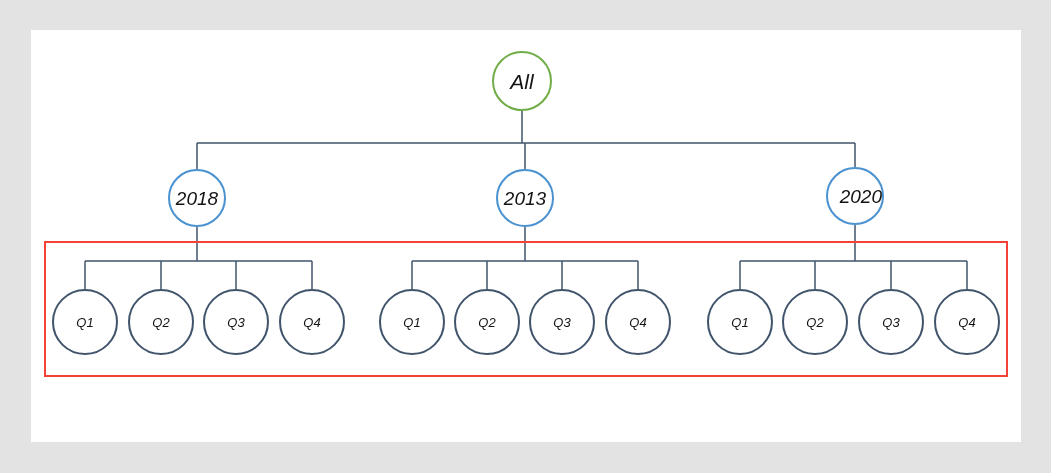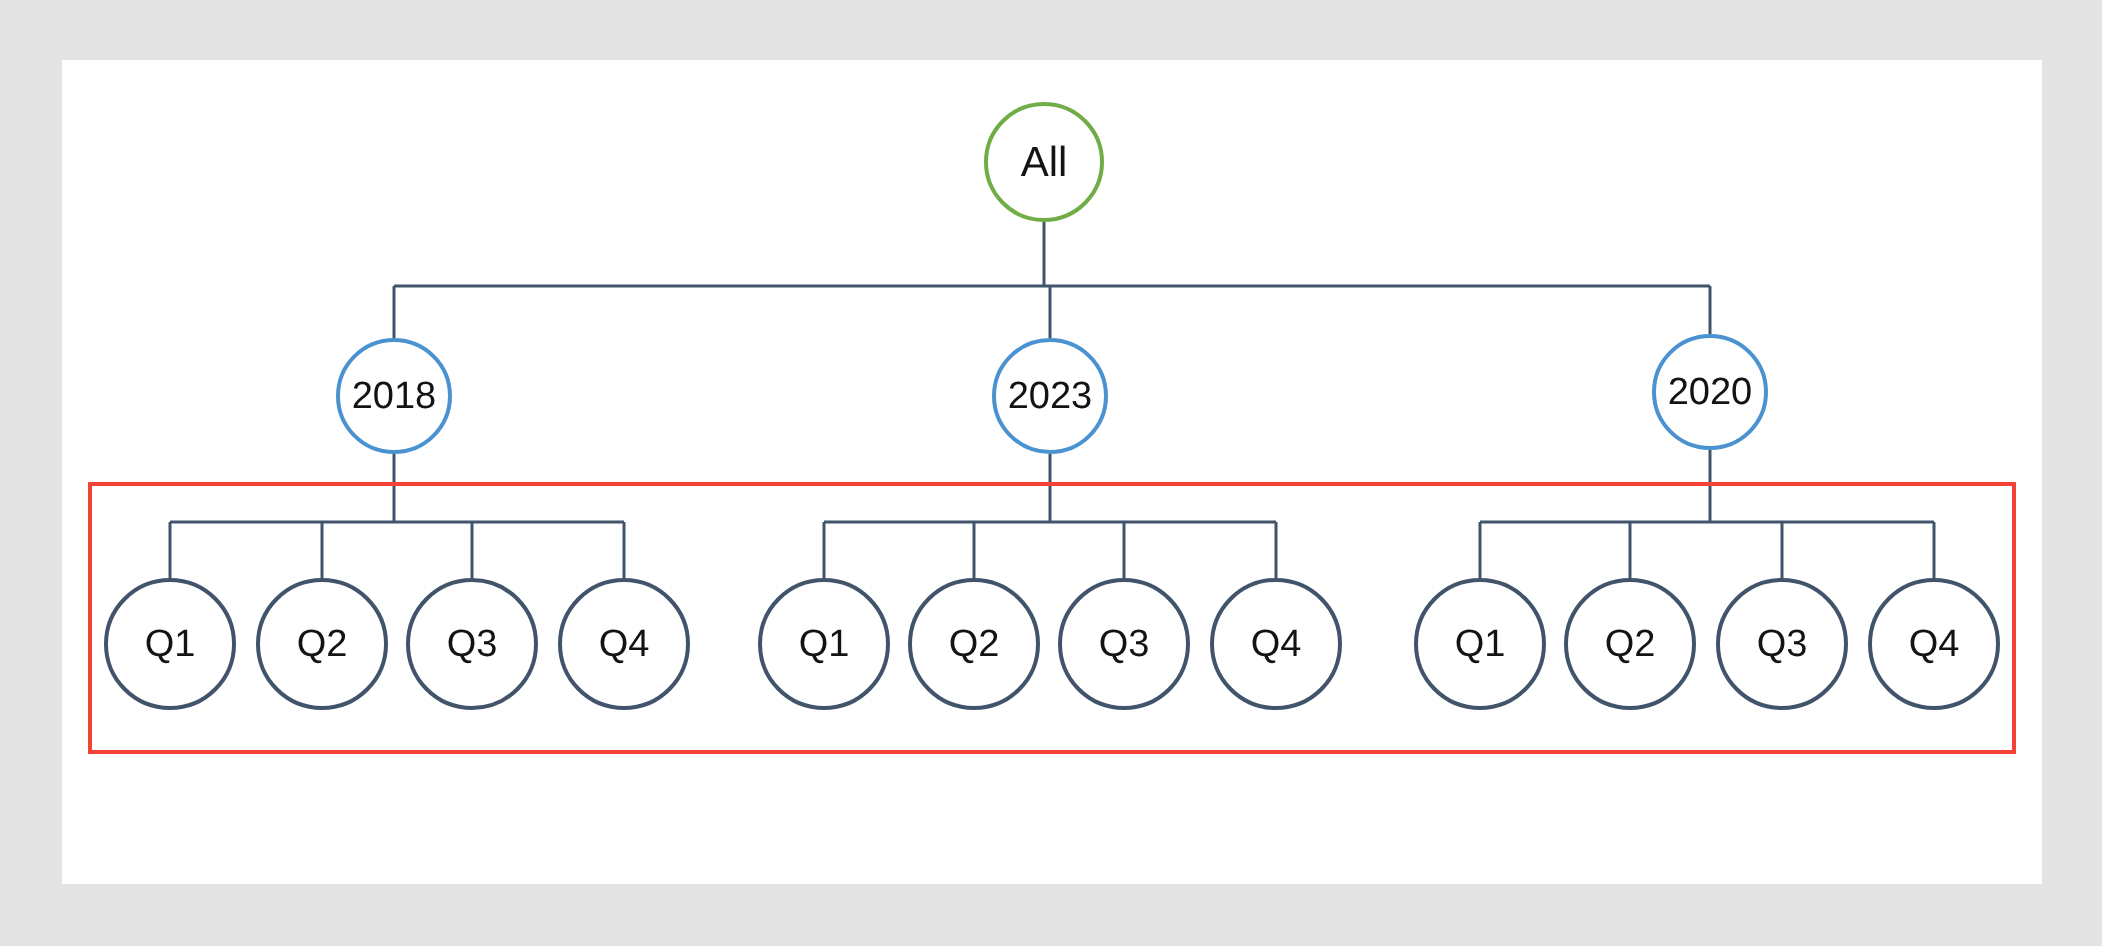--- a/index.html
+++ b/index.html
@@ -45,32 +45,33 @@
     align-items: center;
     justify-content: center;
     text-align: center;
     color: #131313;
     line-height: 1;
   }
   .node-label {
     display: block;
     pointer-events: none;
     white-space: nowrap;
+    font-style: italic;
   }
   .node-root {
     border: 2.4px solid #70ad47;
     font-size: 21px;
   }
   .node-year {
     border: 2.4px solid #4a92d0;
     font-size: 19px;
   }
   .node-quarter {
     border: 2.2px solid #41546b;
-    font-size: 19px;
+    font-size: 13px;
   }
   #highlight-box {
     position: absolute;
     box-sizing: border-box;
     border: 2.6px solid #f44336;
     background: transparent;
   }
 </style>
 </head>
 <body>
@@ -110,23 +111,23 @@
   <div id="highlight-box" style="left: 44px; top: 241px; width: 964px; height: 136px; border-color: rgb(244, 67, 54);"></div>
 
   <div id="nodes-layer">
       <div class="node node-root" style="left: 492px; top: 51px; width: 60px; height: 60px; border-color: rgb(112, 173, 71);">
         <span class="node-label">All</span>
       </div>
       <div class="node node-year" style="left: 168px; top: 169px; width: 58px; height: 58px; border-color: rgb(74, 146, 208); text-align: right;">
         <span class="node-label">2018</span>
       </div>
       <div class="node node-year" style="left: 496px; top: 169px; width: 58px; height: 58px; border-color: rgb(74, 146, 208);">
-        <span class="node-label">2023</span>
+        <span class="node-label">2013</span>
       </div>
-      <div class="node node-year" style="left: 826px; top: 167px; width: 58px; height: 58px; border-color: rgb(74, 146, 208);">
+      <div class="node node-year" style="left: 826px; top: 167px; width: 58px; height: 58px; border-color: rgb(74, 146, 208); justify-content: flex-end;">
         <span class="node-label">2020</span>
       </div>
       <div class="node node-quarter" style="left: 52px; top: 289px; width: 66px; height: 66px; border-color: rgb(65, 84, 107);">
         <span class="node-label">Q1</span>
       </div>
       <div class="node node-quarter" style="left: 128px; top: 289px; width: 66px; height: 66px; border-color: rgb(65, 84, 107);">
         <span class="node-label">Q2</span>
       </div>
       <div class="node node-quarter" style="left: 203px; top: 289px; width: 66px; height: 66px; border-color: rgb(65, 84, 107);">
         <span class="node-label">Q3</span>

